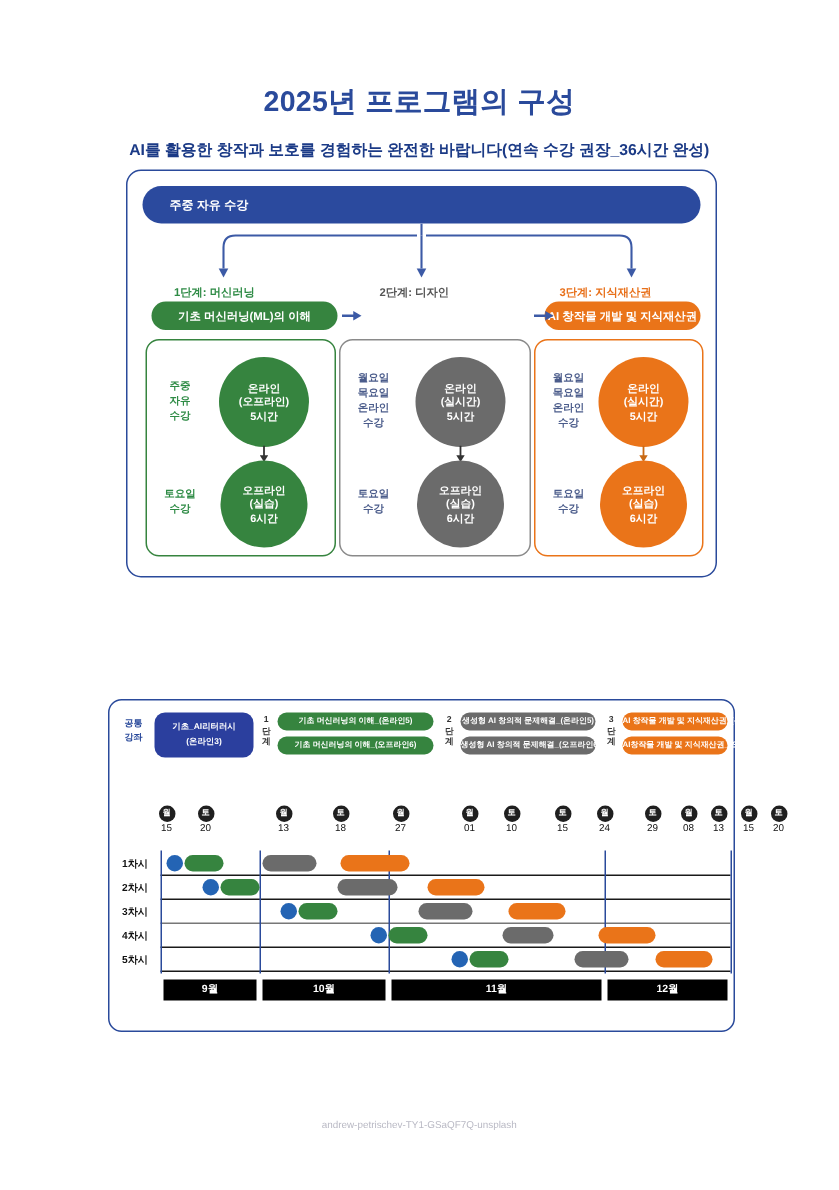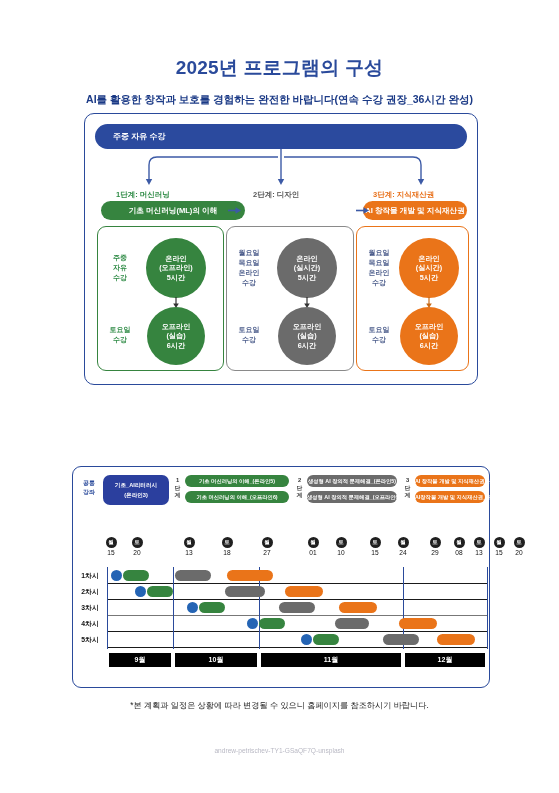--- a/index.html
+++ b/index.html
@@ -47,21 +47,21 @@
   }
   .sl1{left:31px;color:#2e8b45;}
   .sl2{left:168px;color:#555;}
   .sl3{left:288px;color:#e8701a;}
 
   
   .pill{
     position:absolute;top:87px;height:19px;line-height:19px;border-radius:10px;
     color:#fff;font-size:7.6px;font-weight:bold;text-align:center;white-space:nowrap;
   }
-  .pill-g{left:16px;width:144px;background:#36843f;}
+  .pill-g{left:16px;width:124px;background:#36843f;}
   .pill-s{left:150px;width:120px;background:#6b6b6b;}
   .pill-o{left:278px;width:104px;background:#ea7419;}
   .pill-arrow{
     position:absolute;top:92px;width:14px;height:9px;
   }
 
   
   .col{
     position:absolute;top:112px;height:143px;border-radius:9px;background:#fff;
   }
@@ -431,15 +431,14 @@
       </div>
 
     <div class="months" id="months-row">
         <div class="month" style="left: 36px; width: 62px;">9월</div>
         <div class="month" style="left: 102px; width: 82px;">10월</div>
         <div class="month" style="left: 188px; width: 140px;">11월</div>
         <div class="month" style="left: 332px; width: 80px;">12월</div>
       </div>
   </div>
 
-  <div class="footnote">*본 계획과 일정은 상황에 따라 변경될 수 있으니 홈페이지를 참조하시기 바랍니다.</div>
   <div class="watermark">andrew-petrischev-TY1-GSaQF7Q-unsplash</div>
 </div>
 
 </body></html>

